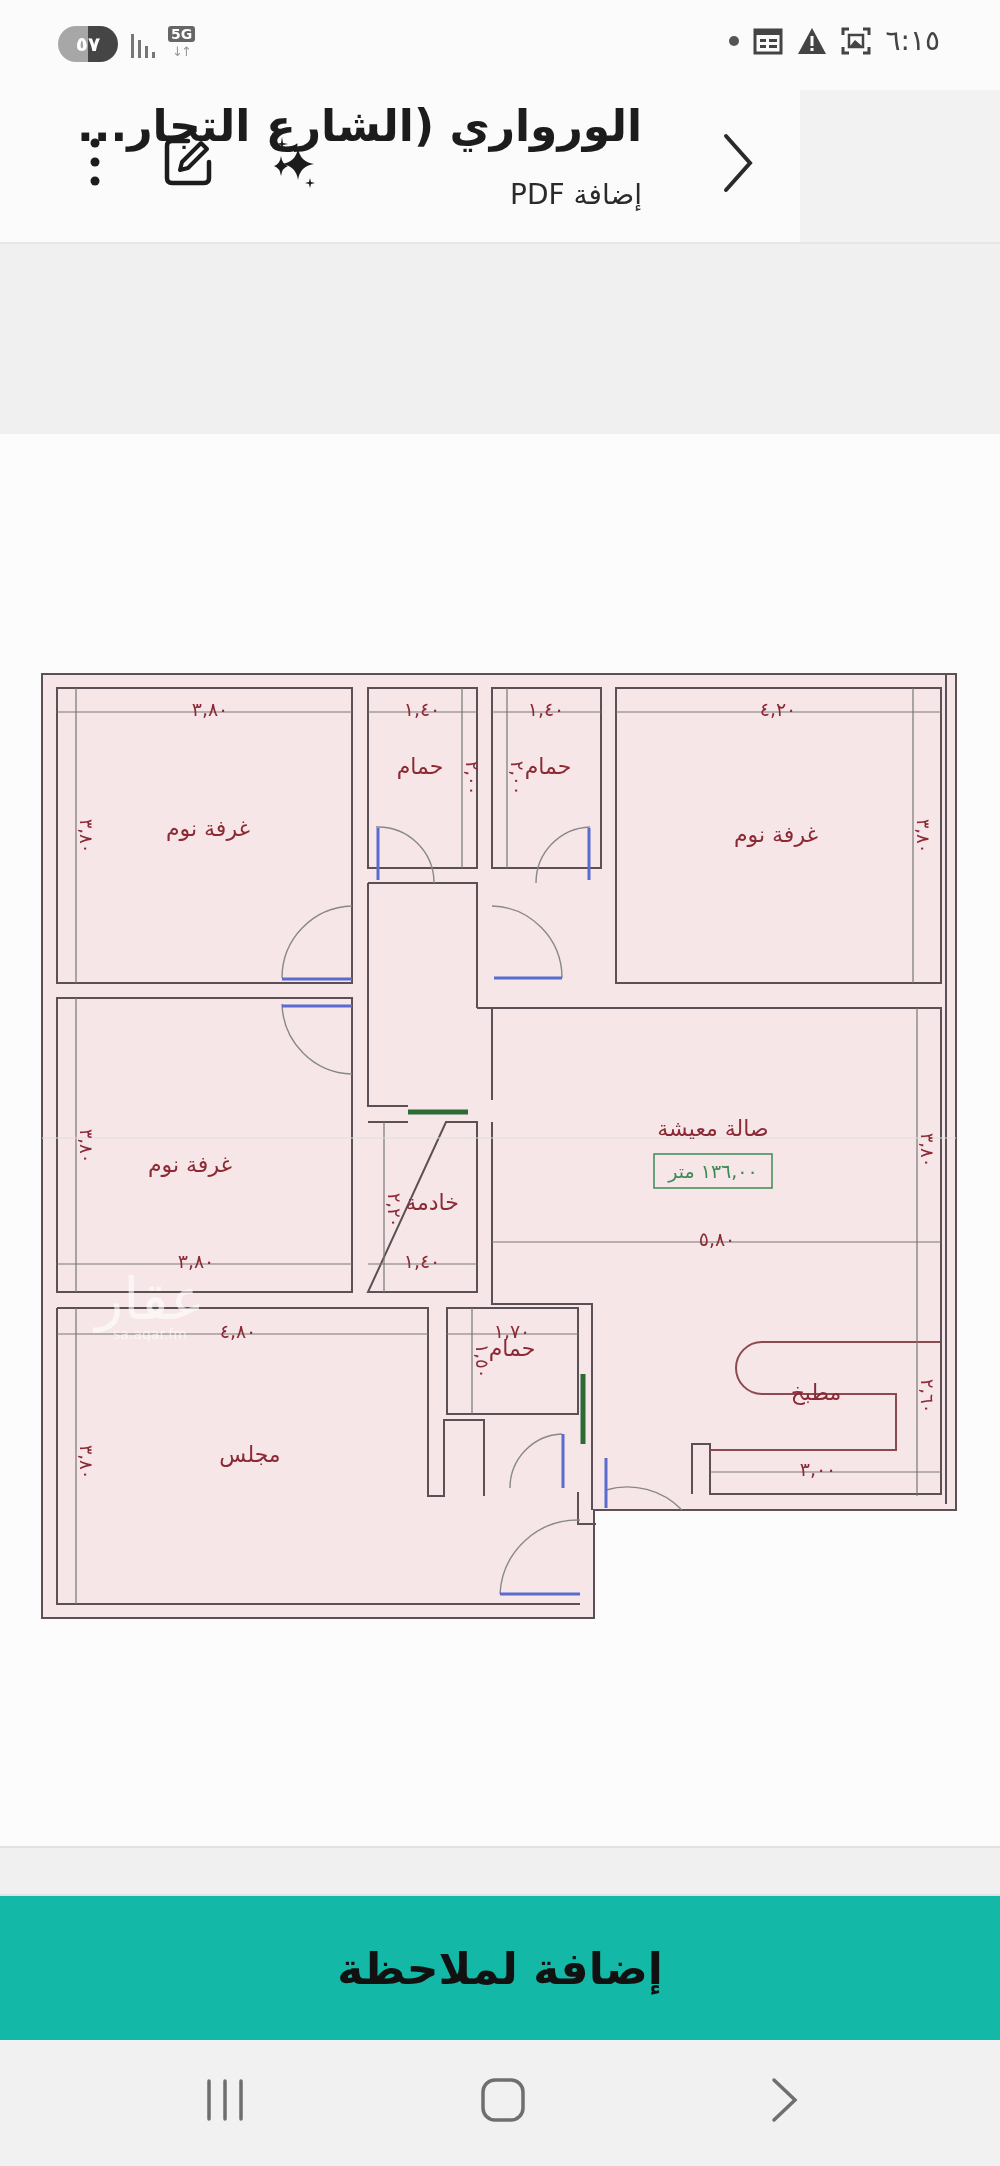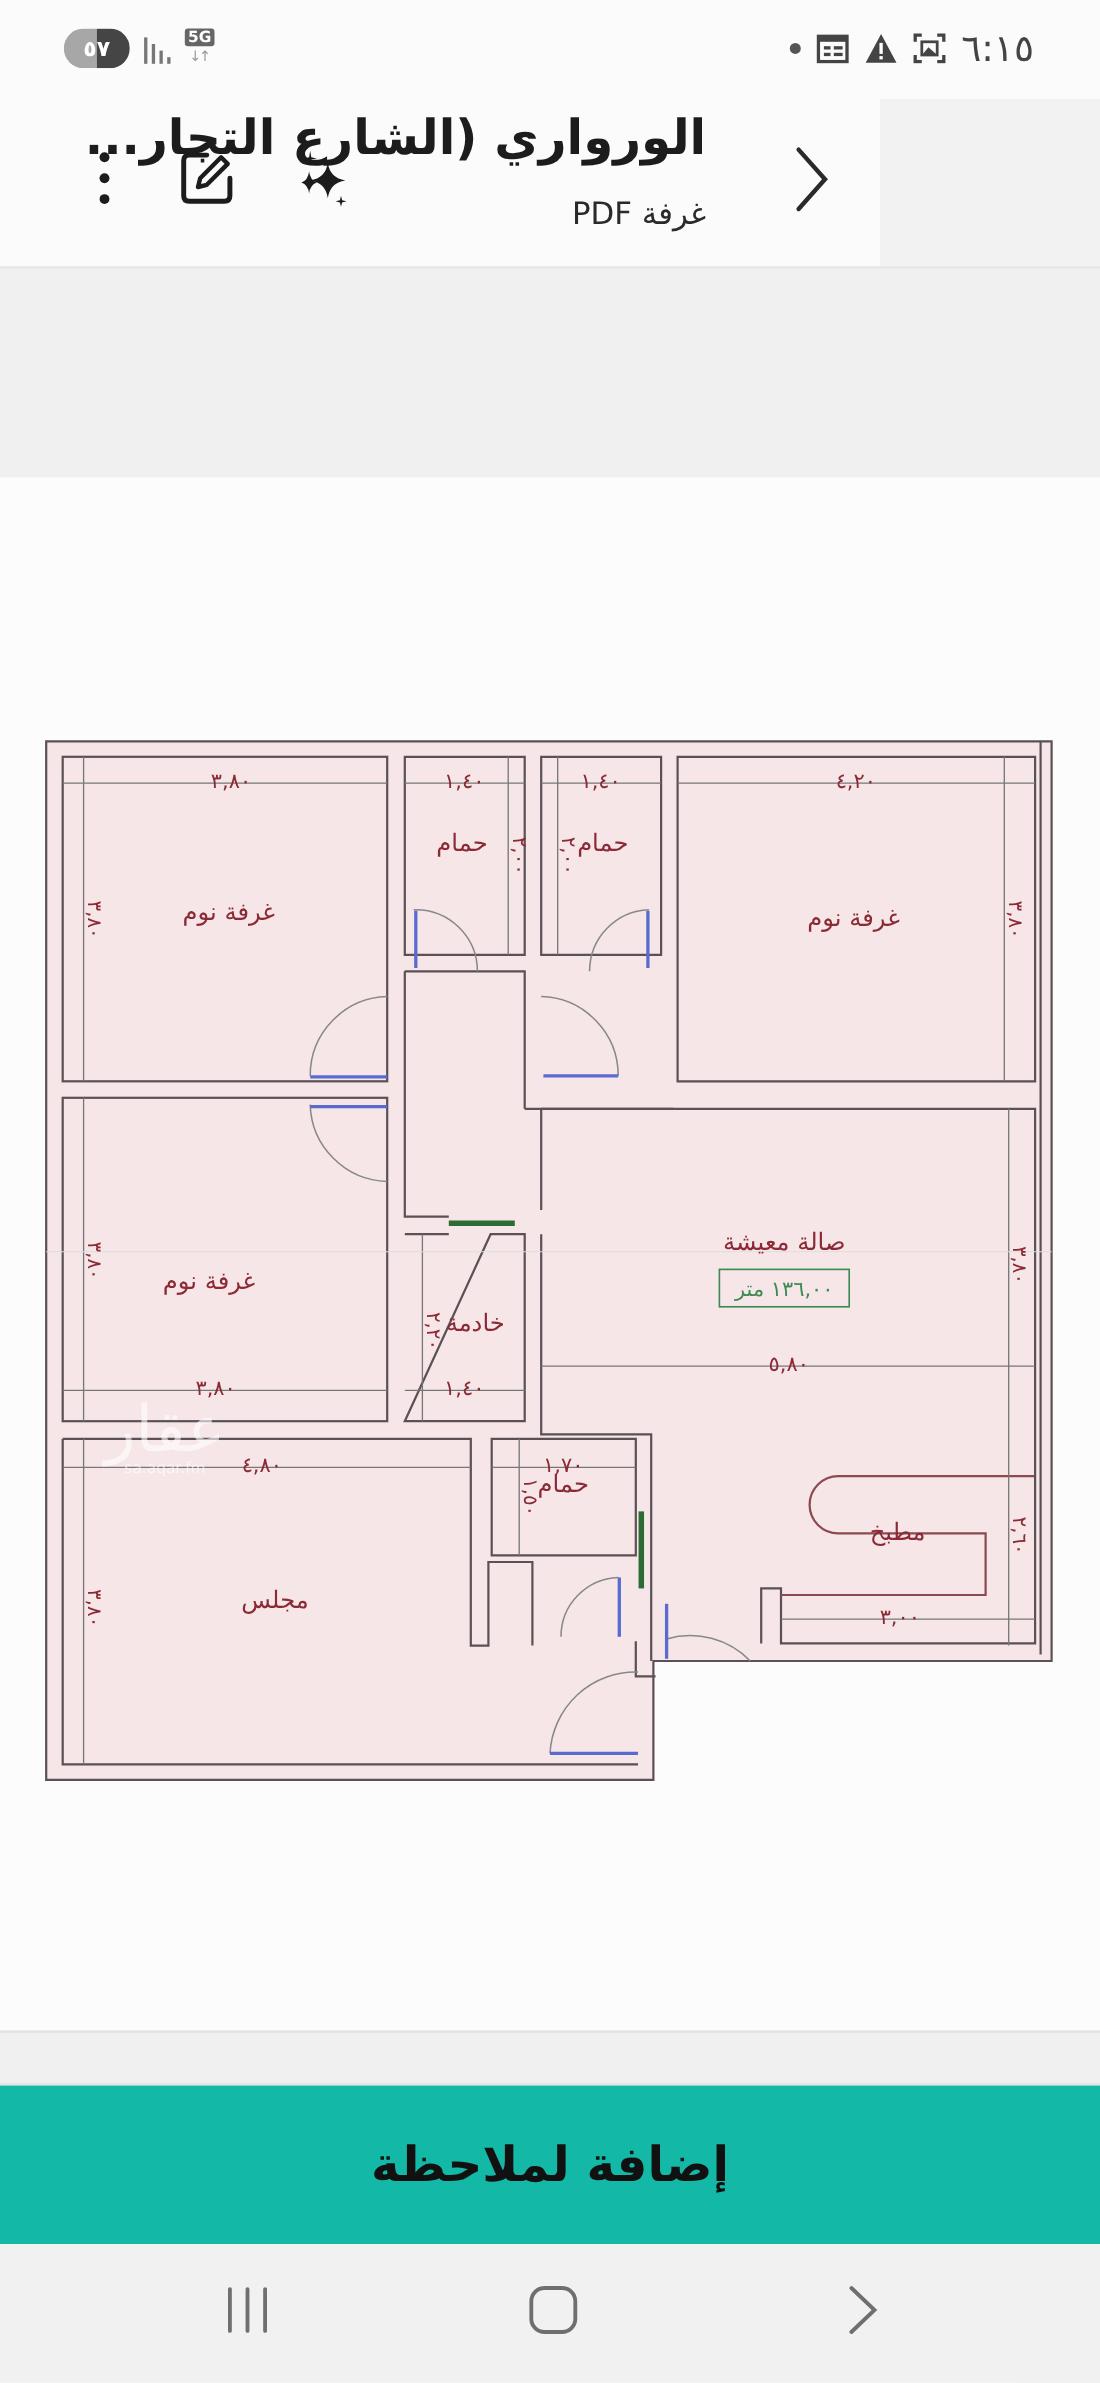--- a/index.html
+++ b/index.html
@@ -8,21 +8,21 @@
 
   .status-bar { position: absolute; top: 0; left: 0; width: 1000px; height: 90px; background: #fbfbfc; }
   .battery { position: absolute; left: 58px; top: 26px; width: 60px; height: 36px; border-radius: 18px; overflow: hidden; display: flex; }
   .battery .lvl { width: 50%; background: #a7a7a7; }
   .battery .rest { width: 50%; background: #454545; }
   .battery span { position: absolute; left: 0; top: 0; width: 100%; line-height: 36px; text-align: center; color: #fff; font-size: 20px; font-weight: bold; }
   .signal { position: absolute; left: 131px; top: 32px; display: flex; align-items: flex-end; gap: 4px; height: 26px; }
   .signal i { display: block; width: 3px; background: #777; }
   .net { position: absolute; left: 168px; top: 26px; font-size: 14px; font-weight: bold; color: #fff; background: #666; padding: 0 3px; border-radius: 3px; line-height: 16px; }
   .net-arrows { position: absolute; left: 172px; top: 44px; font-size: 13px; color: #999; letter-spacing: -2px; }
-  .status-right { position: absolute; right: 60px; top: 24px; display: flex; align-items: center; gap: 14px; color: #444; font-size: 34px; }
+  .status-right { position: absolute; right: 60px; top: 24px; display: flex; align-items: center; gap: 14px; color: #444; font-size: 28px; }
   .dot { width: 10px; height: 10px; border-radius: 50%; background: #555; }
   .sb-icon { width: 30px; height: 28px; display: inline-block; }
 
   .app-bar { position: absolute; top: 90px; left: 0; width: 800px; height: 152px; background: #fbfbfc; }
   .title { position: absolute; right: 158px; top: 10px; font-size: 44px; font-weight: bold; color: #1c1c1c; direction: rtl; white-space: nowrap; font-family: "DejaVu Sans", sans-serif; }
   .subtitle { position: absolute; right: 158px; top: 88px; font-size: 28px; color: #2a2a2a; direction: rtl; }
   .back { position: absolute; right: 42px; top: 38px; width: 40px; height: 70px; }
   .icon-btn { position: absolute; top: 40px; width: 60px; height: 64px; display: flex; align-items: center; justify-content: center; }
 
   .gray-band { position: absolute; top: 242px; left: 0; width: 1000px; height: 192px; background: #f0f0f1; border-top: 2px solid #e6e6e6; }
@@ -76,21 +76,21 @@
     </svg>
     <span>٦:١٥</span>
   </div>
 </div>
 
 <div class="app-bar">
   <svg class="back" viewBox="0 0 40 70">
     <polyline points="8,8 32,35 8,62" fill="none" stroke="#2a2a2a" stroke-width="4" stroke-linecap="round"></polyline>
   </svg>
   <div class="title">الورواري (الشارع التجار...</div>
-  <div class="subtitle">غرفة PDF</div>
+  <div class="subtitle">إضافة PDF</div>
 
   <div class="icon-btn" style="left:265px">
     <svg width="50" height="56" viewBox="0 0 50 56">
       <path d="M28 14 Q30 28 44 30 Q30 32 28 46 Q26 32 12 30 Q26 28 28 14 Z" fill="#1c1c1c"></path>
       <path d="M11 22 Q12 30 18 32 Q12 34 11 42 Q10 34 4 32 Q10 30 11 22 Z" fill="#1c1c1c"></path>
       <path d="M12 3 L13 9 L18 10 L13 11 L12 17 L11 11 L6 10 L11 9 Z" fill="#1c1c1c"></path>
       <path d="M40 44 L41 48 L45 49 L41 50 L40 54 L39 50 L35 49 L39 48 Z" fill="#1c1c1c"></path>
     </svg>
   </div>
   <div class="icon-btn" style="left:158px">

